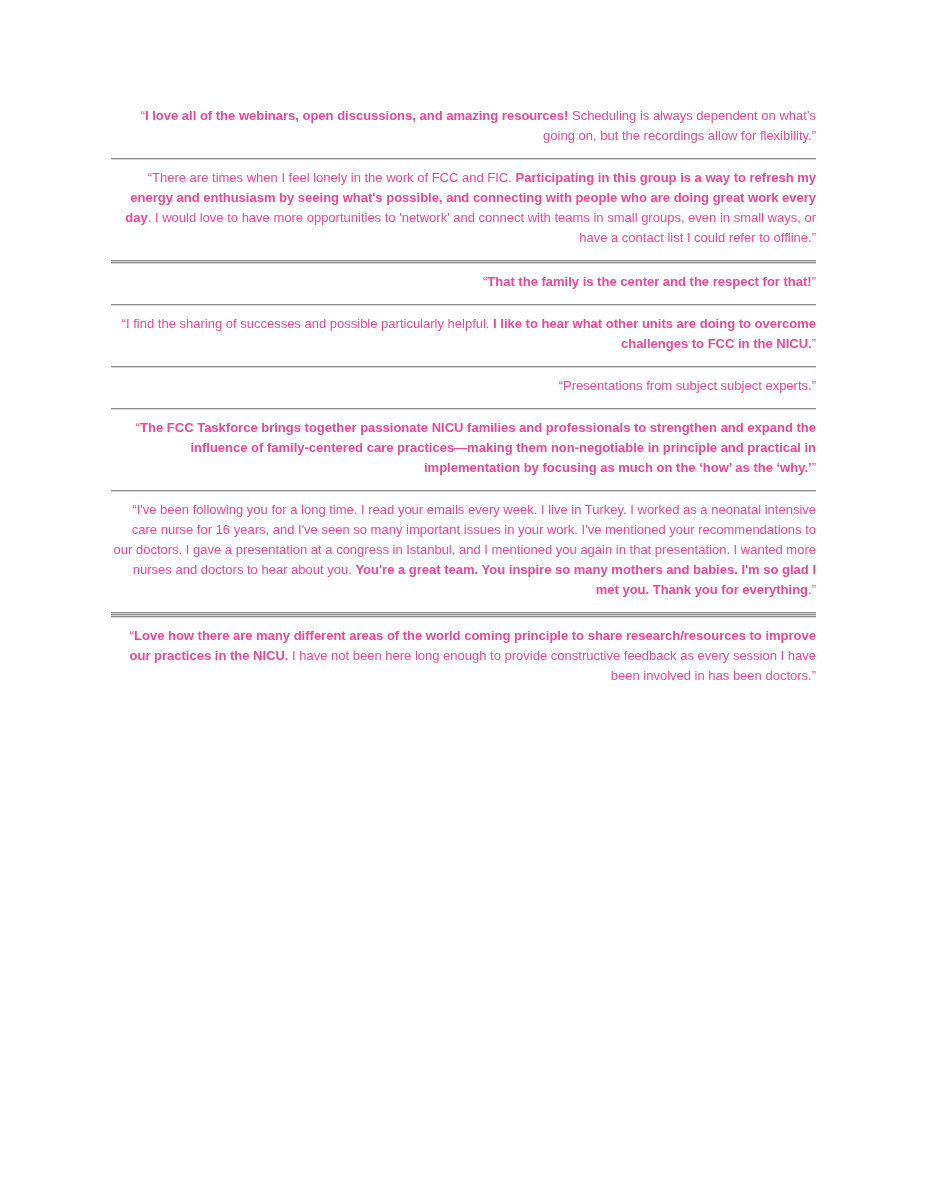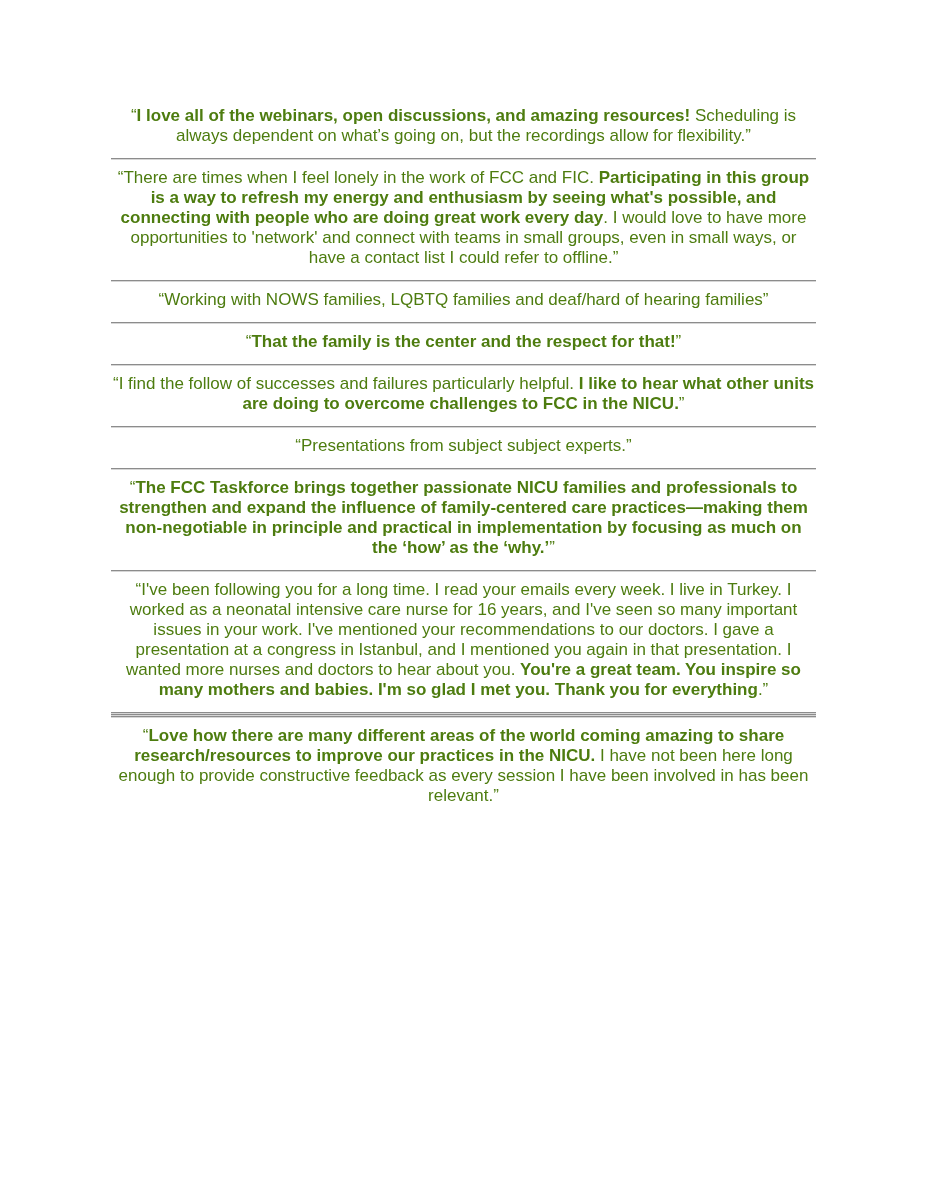--- a/index.html
+++ b/index.html
@@ -19,24 +19,24 @@
     background: #ffffff;
     overflow: hidden;
   }
   .content {
     width: 705px;
     margin: 0 auto 0 111px;
     padding-top: 98px;
     box-sizing: border-box;
   }
   p.quote {
-    font-size: 17px;
+    font-size: 13px;
     line-height: 20px;
-    text-align: center;
-    color: #4d7c0f;
+    text-align: right;
+    color: #ec4899;
     margin: 8px 0 12px 0;
   }
   p.quote .b {
     font-weight: bold;
   }
   hr.divider {
     border: none;
     height: 0;
     border-top: 1px solid #8c8c8c;
     border-bottom: 1px solid #d6d6d6;
@@ -46,29 +46,28 @@
 </style>
 </head>
 <body>
 
 <div class="page">
   <div class="content">
       <p class="quote"><span>“</span><span class="b">I love all of the webinars, open discussions, and amazing resources!</span><span> Scheduling is always dependent on what’s going on, but the recordings allow for flexibility.”</span></p>
       <hr class="divider">
       <p class="quote"><span>“There are times when I feel lonely in the work of FCC and FIC. </span><span class="b">Participating in this group is a way to refresh my energy and enthusiasm by seeing what's possible, and connecting with people who are doing great work every day</span><span>. I would love to have more opportunities to 'network' and connect with teams in small groups, even in small ways, or have a contact list I could refer to offline.”</span></p>
       <hr class="divider">
-      <p class="quote"><span>“Working with NOWS families, LQBTQ families and deaf/hard of hearing families”</span></p>
       <hr class="divider">
       <p class="quote"><span>“</span><span class="b">That the family is the center and the respect for that!</span><span>”</span></p>
       <hr class="divider">
-      <p class="quote"><span>“I find the follow of successes and failures particularly helpful. </span><span class="b">I like to hear what other units are doing to overcome challenges to FCC in the NICU.</span><span>”</span></p>
+      <p class="quote"><span>“I find the sharing of successes and possible particularly helpful. </span><span class="b">I like to hear what other units are doing to overcome challenges to FCC in the NICU.</span><span>”</span></p>
       <hr class="divider">
       <p class="quote"><span>“Presentations from subject subject experts.”</span></p>
       <hr class="divider">
       <p class="quote"><span>“</span><span class="b">The FCC Taskforce brings together passionate NICU families and professionals to strengthen and expand the influence of family-centered care practices—making them non-negotiable in principle and practical in implementation by focusing as much on the ‘how’ as the ‘why.’</span><span>”</span></p>
       <hr class="divider">
       <p class="quote"><span>“I've been following you for a long time. I read your emails every week. I live in Turkey. I worked as a neonatal intensive care nurse for 16 years, and I've seen so many important issues in your work. I've mentioned your recommendations to our doctors. I gave a presentation at a congress in Istanbul, and I mentioned you again in that presentation. I wanted more nurses and doctors to hear about you. </span><span class="b">You're a great team. You inspire so many mothers and babies. I'm so glad I met you. Thank you for everything</span><span>.”</span></p>
       <hr class="divider">
       <hr class="divider">
       <hr class="divider">
-      <p class="quote"><span>“</span><span class="b">Love how there are many different areas of the world coming amazing to share research/resources to improve our practices in the NICU.</span><span> I have not been here long enough to provide constructive feedback as every session I have been involved in has been relevant.”</span></p>
+      <p class="quote"><span>“</span><span class="b">Love how there are many different areas of the world coming principle to share research/resources to improve our practices in the NICU.</span><span> I have not been here long enough to provide constructive feedback as every session I have been involved in has been doctors.”</span></p>
     </div>
 </div>
 
 </body></html>

